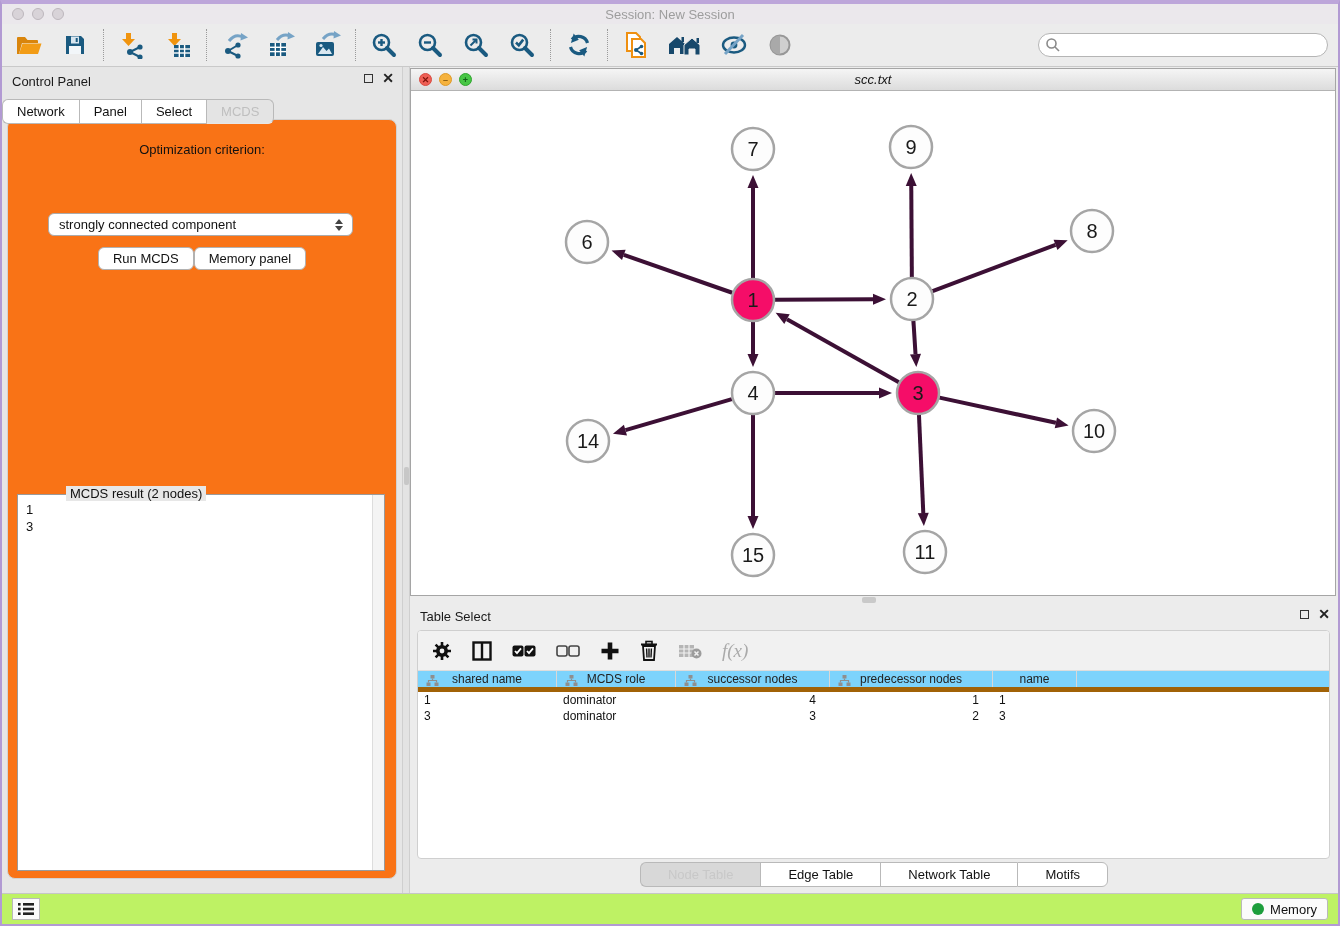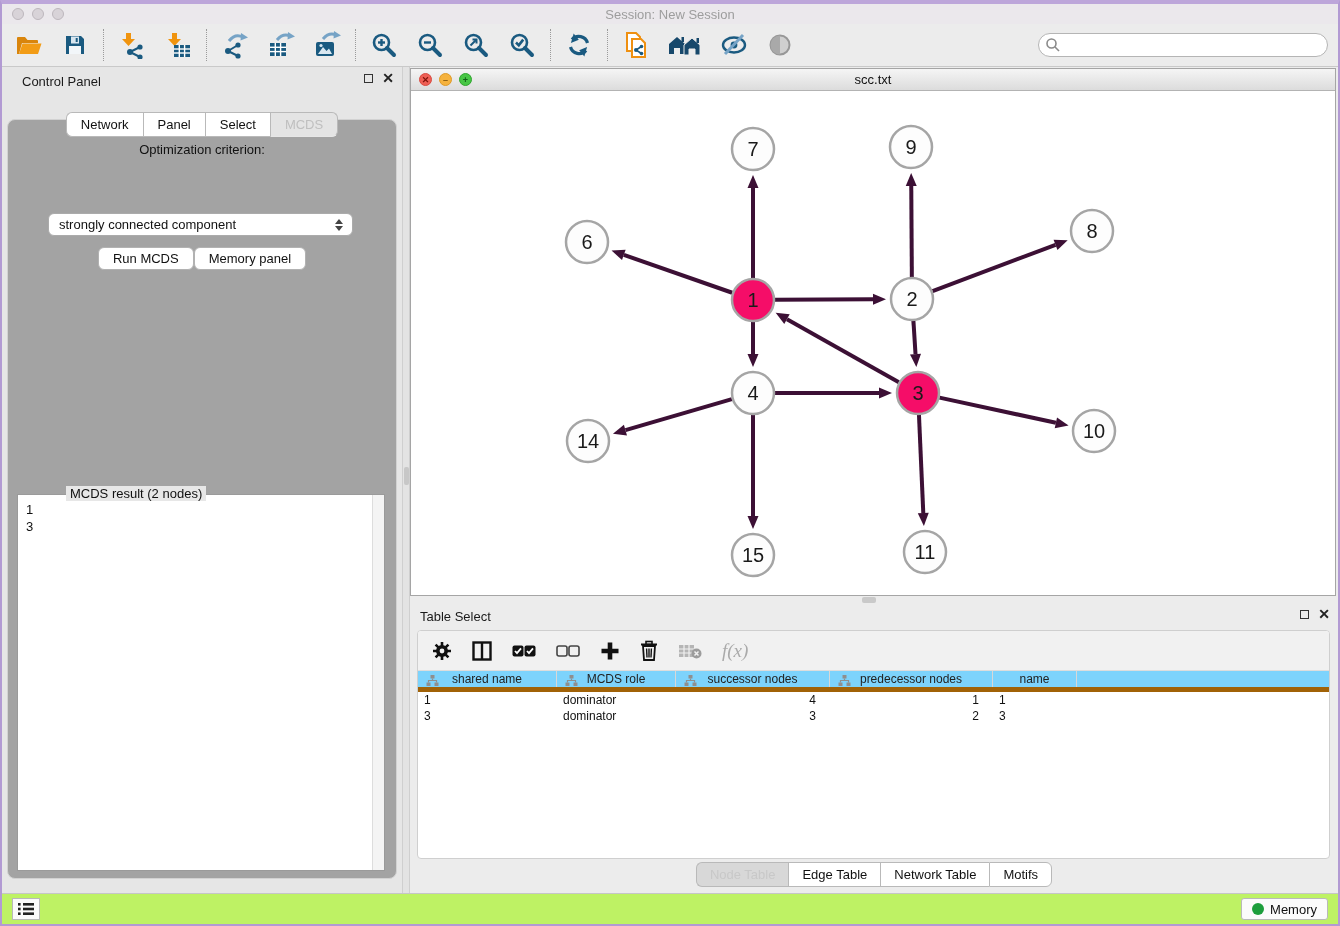--- a/index.html
+++ b/index.html
@@ -27,31 +27,31 @@
   .search-glass { position:absolute; left:7px; top:4px; }
   
   .main { position:absolute; top:63px; left:0; right:0; bottom:31px; }
   .control-panel { position:absolute; left:0; top:0; width:400px; bottom:0; background:#e6e6e6; }
   .vdivider { position:absolute; left:400px; top:0; width:8px; bottom:0; background:#e3e3e3;
               border-left:1px solid #cfcfcf; border-right:1px solid #cfcfcf; }
   .vhandle { position:absolute; left:1px; top:400px; width:5px; height:18px; background:#c7c7c7; border-radius:2px; }
   .rightarea { position:absolute; left:408px; top:0; right:0; bottom:0; }
   
   .cp-header { position:relative; height:28px; }
-  .cp-title { position:absolute; left:10px; top:7px; font-size:13px; color:#1a1a1a;margin-left:10px; }
+  .cp-title { position:absolute; left:10px; top:7px; font-size:13px; color:#1a1a1a; }
   .panel-ctrls { position:absolute; right:8px; top:7px; display:flex; gap:9px; align-items:center; }
   .float-box { width:9px; height:9px; border:1.5px solid #333; }
   .close-x { font-size:14px; font-weight:bold; color:#222; line-height:9px; }
-  .cp-tabs { position:relative; display:flex; justify-content:center; z-index:2; margin-top:17px; }
+  .cp-tabs { position:relative; display:flex; z-index:2; margin-top:4px; }
   .ctab { font-size:13px; padding:4px 14px; background:#fff; border:1px solid #b9b9b9; border-right:none;
           color:#111; cursor:pointer; }
   .ctab:first-child { border-radius:6px 0 0 6px; }
   .ctab.last { border-right:1px solid #b9b9b9; border-radius:0 6px 6px 0; }
   .ctab.active { background:#e4e4e4; color:#bfbfbf; border-bottom-color:#e7e7e7; }
-  .cp-body { position:absolute; left:5px; right:5px; top:52px; bottom:14px; background:#a3a3a3;
+  .cp-body { position:absolute; left:5px; right:5px; top:52px; bottom:14px; background:#f97316;
              border:1px solid #d2d2d2; border-radius:8px; }
   .opt-label { text-align:center; margin-top:22px; font-size:13px; color:#111; }
   .dropdown { position:absolute; left:40px; right:43px; top:93px; height:23px; background:#fff;
               border:1px solid #ababab; border-radius:6px; font-size:13px; color:#111;
               display:flex; align-items:center; padding:0 24px 0 10px; cursor:pointer; }
   .dd-arrows { position:absolute; right:7px; top:3px; width:10px; }
   .dd-arrows div { width:0; height:0; border-left:4px solid transparent; border-right:4px solid transparent; margin:2px 0; }
   .dd-up { border-bottom:5px solid #444; }
   .dd-down { border-top:5px solid #444; }
   .cp-buttons { position:absolute; left:0; right:0; top:127px; display:flex; justify-content:center; }
@@ -63,21 +63,21 @@
   .result-lines { padding:6px 8px; font-size:13px; color:#111; line-height:17px; white-space:pre-line; }
   .result-scroll { position:absolute; right:0; top:0; bottom:0; width:12px; background:#f4f4f4; border-left:1px solid #ddd; }
   
   .net-frame { position:absolute; left:0; top:1px; right:2px; height:528px; border:1px solid #a5a5a5; background:#fff; }
   .net-titlebar { position:relative; height:22px; background:linear-gradient(#f5f5f5,#dcdcdc); border-bottom:1px solid #b3b3b3; }
   .net-lights { position:absolute; left:8px; top:4px; display:flex; gap:7px; }
   .nlight { width:13px; height:13px; border-radius:50%; font-size:9px; font-weight:bold; text-align:center; line-height:13px; cursor:pointer; }
   .nl-red { background:#ee5f55; border:1px solid #d84a40; color:#7d120b; }
   .nl-yellow { background:#f5b23d; border:1px solid #df9a26; color:#8a5d10; }
   .nl-green { background:#47c645; border:1px solid #2fa52e; color:#14611a; }
-  .net-title { position:absolute; left:0; right:0; top:3px; text-align:center; font-size:13px; color:#111; }
+  .net-title { position:absolute; left:0; right:0; top:3px; text-align:center; font-size:13px; color:#111;font-style:italic; }
   .net-canvas { position:relative; width:100%; height:504px; background:#fff; overflow:hidden; }
   .hhandle { position:absolute; left:452px; top:530px; width:14px; height:6px; background:#c9c9c9; border-radius:2px; }
   
   .table-panel { position:absolute; left:0; right:0; top:536px; bottom:0; background:#ececec; }
   .tp-header { position:relative; height:26px; }
   .tp-title { position:absolute; left:10px; top:6px; font-size:13px; color:#1a1a1a; }
   .tp-container { position:absolute; left:7px; right:8px; top:27px; bottom:34px; background:#fff;
                   border:1px solid #cfcfcf; border-radius:4px; overflow:hidden; }
   .tp-toolbar { height:40px; background:#f1f1f1; display:flex; align-items:center; gap:20px; padding:0 14px;
                 border-bottom:1px solid #ddd; }
@@ -85,21 +85,21 @@
   .fx { font-family:"Liberation Serif", serif; font-style:italic; font-size:19px; color:#aaa; }
   .thead { display:flex; height:21px; background:#7dd3fc; border-bottom:5px solid #a16207; }
   .th { position:relative; border-right:1px solid #d8d8d8; font-size:12px; color:#222;
         display:flex; align-items:center; justify-content:center; }
   .th svg { position:absolute; left:8px; top:4px; }
   .c0{width:139px} .c1{width:119px} .c2{width:154px} .c3{width:163px} .c4{width:84px}
   .tr { display:flex; height:16px; }
   .td { font-size:12px; color:#111; padding:1px 6px; overflow:hidden; }
   .td.num { text-align:right; padding-right:14px; }
   .tp-tabs { position:absolute; left:0; right:0; bottom:6px; display:flex; justify-content:center; }
-  .ttab { font-size:13px; padding:4px 13px; background:#fff; border:1px solid #b9b9b9; border-right:none; color:#111; cursor:pointer; }
+  .ttab { font-size:13px; padding:4px 27px; background:#fff; border:1px solid #b9b9b9; border-right:none; color:#111; cursor:pointer; }
   .ttab:first-child { border-radius:6px 0 0 6px; }
   .ttab.last { border-right:1px solid #b9b9b9; border-radius:0 6px 6px 0; }
   .ttab.active { background:#d8d8d8; color:#c8c8c8; }
   
   .statusbar { position:absolute; left:0; right:0; bottom:0; height:31px; background:#bef264; border-top:1px solid #c6c6c6; }
   .list-btn { position:absolute; left:10px; top:4px; width:28px; height:22px; background:#fbfbfb;
               border:1px solid #b9b9b9; display:flex; align-items:center; justify-content:center; cursor:pointer; }
   .mem-btn { position:absolute; right:10px; top:4px; height:22px; background:#fbfbfb; border:1px solid #b9b9b9;
              border-radius:3px; display:flex; align-items:center; gap:6px; padding:0 10px; font-size:13px; color:#111; cursor:pointer; }
   .mem-dot { width:12px; height:12px; border-radius:50%; background:#1d9e3c; }

